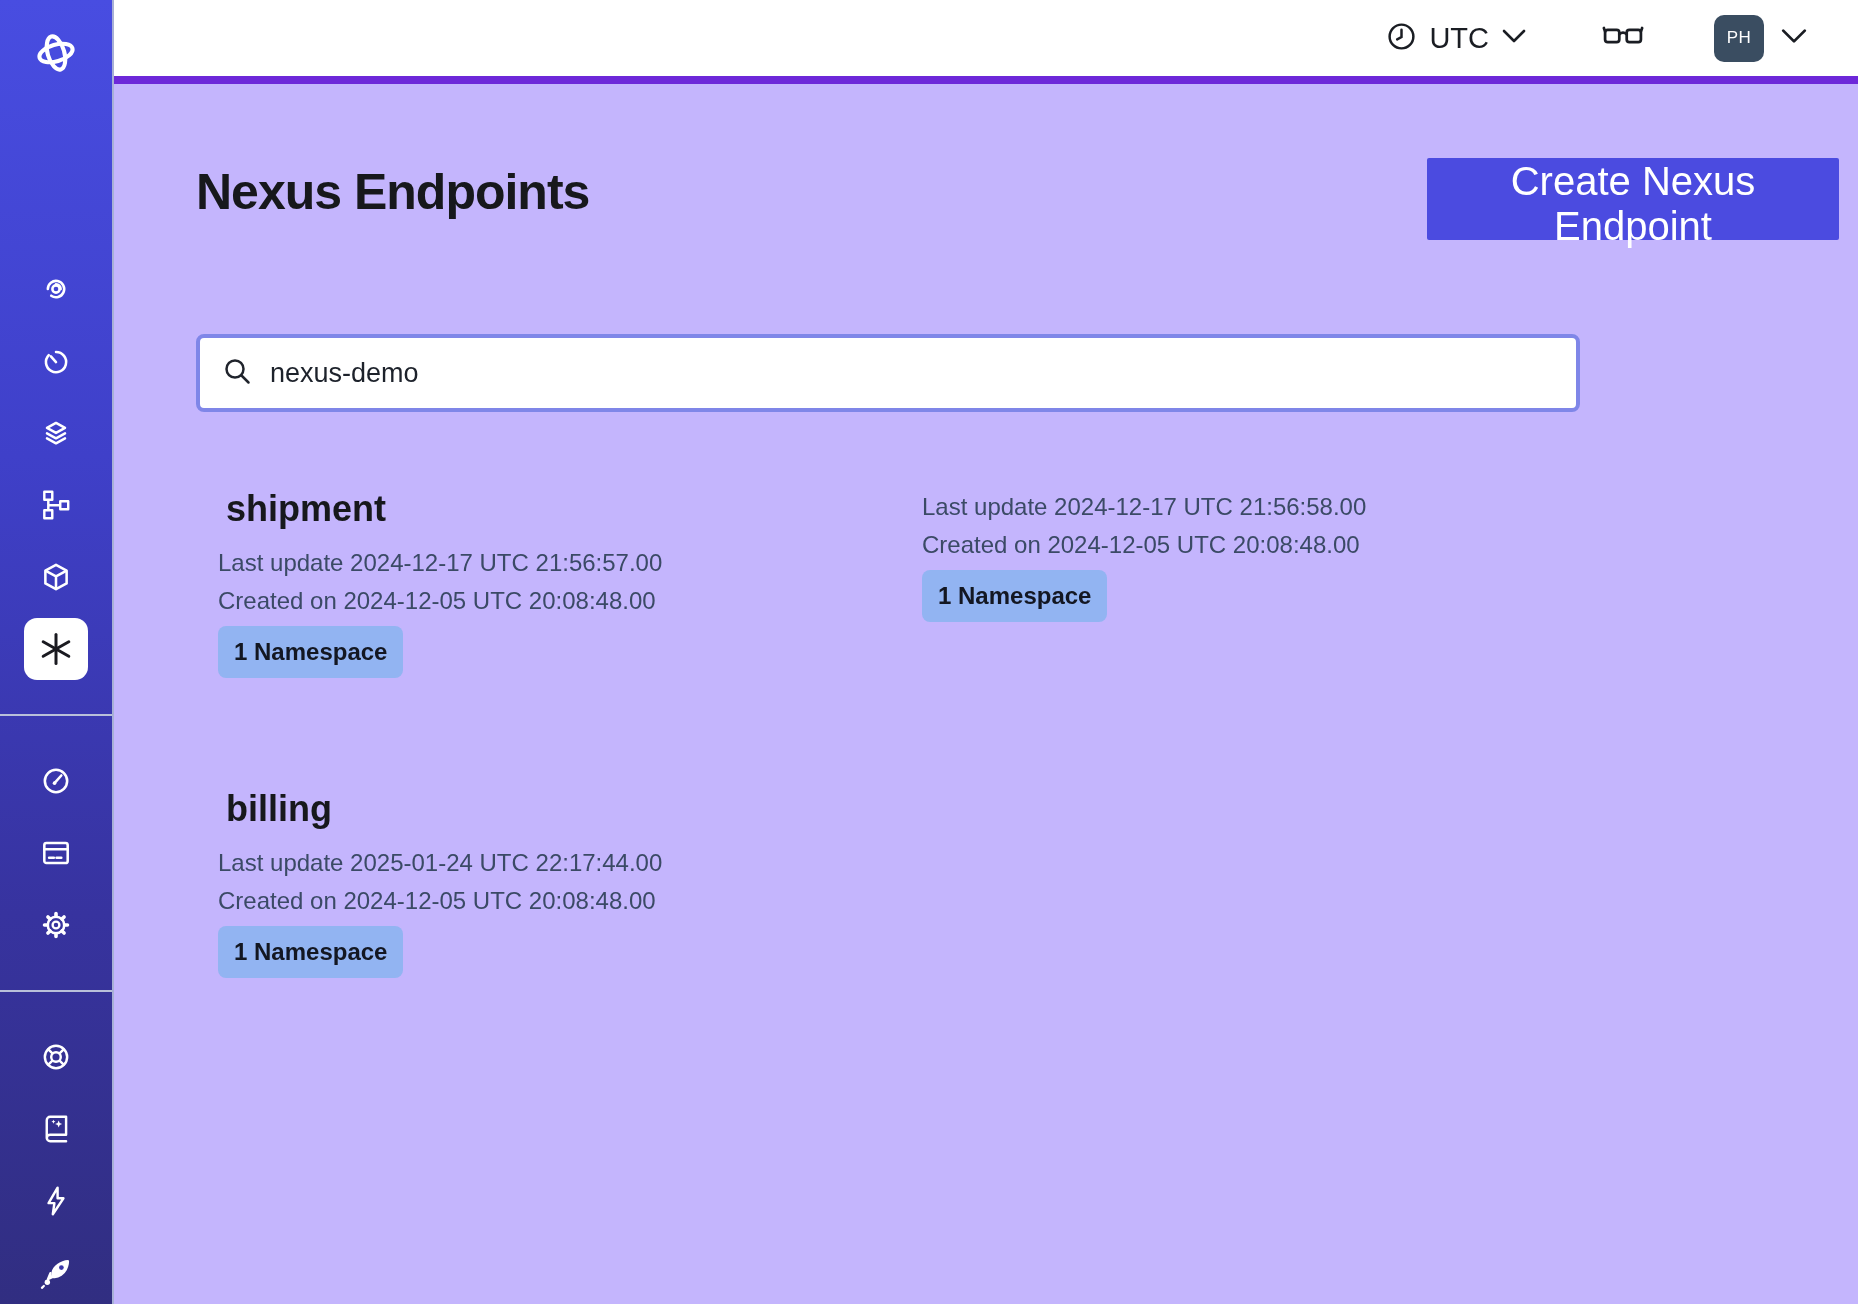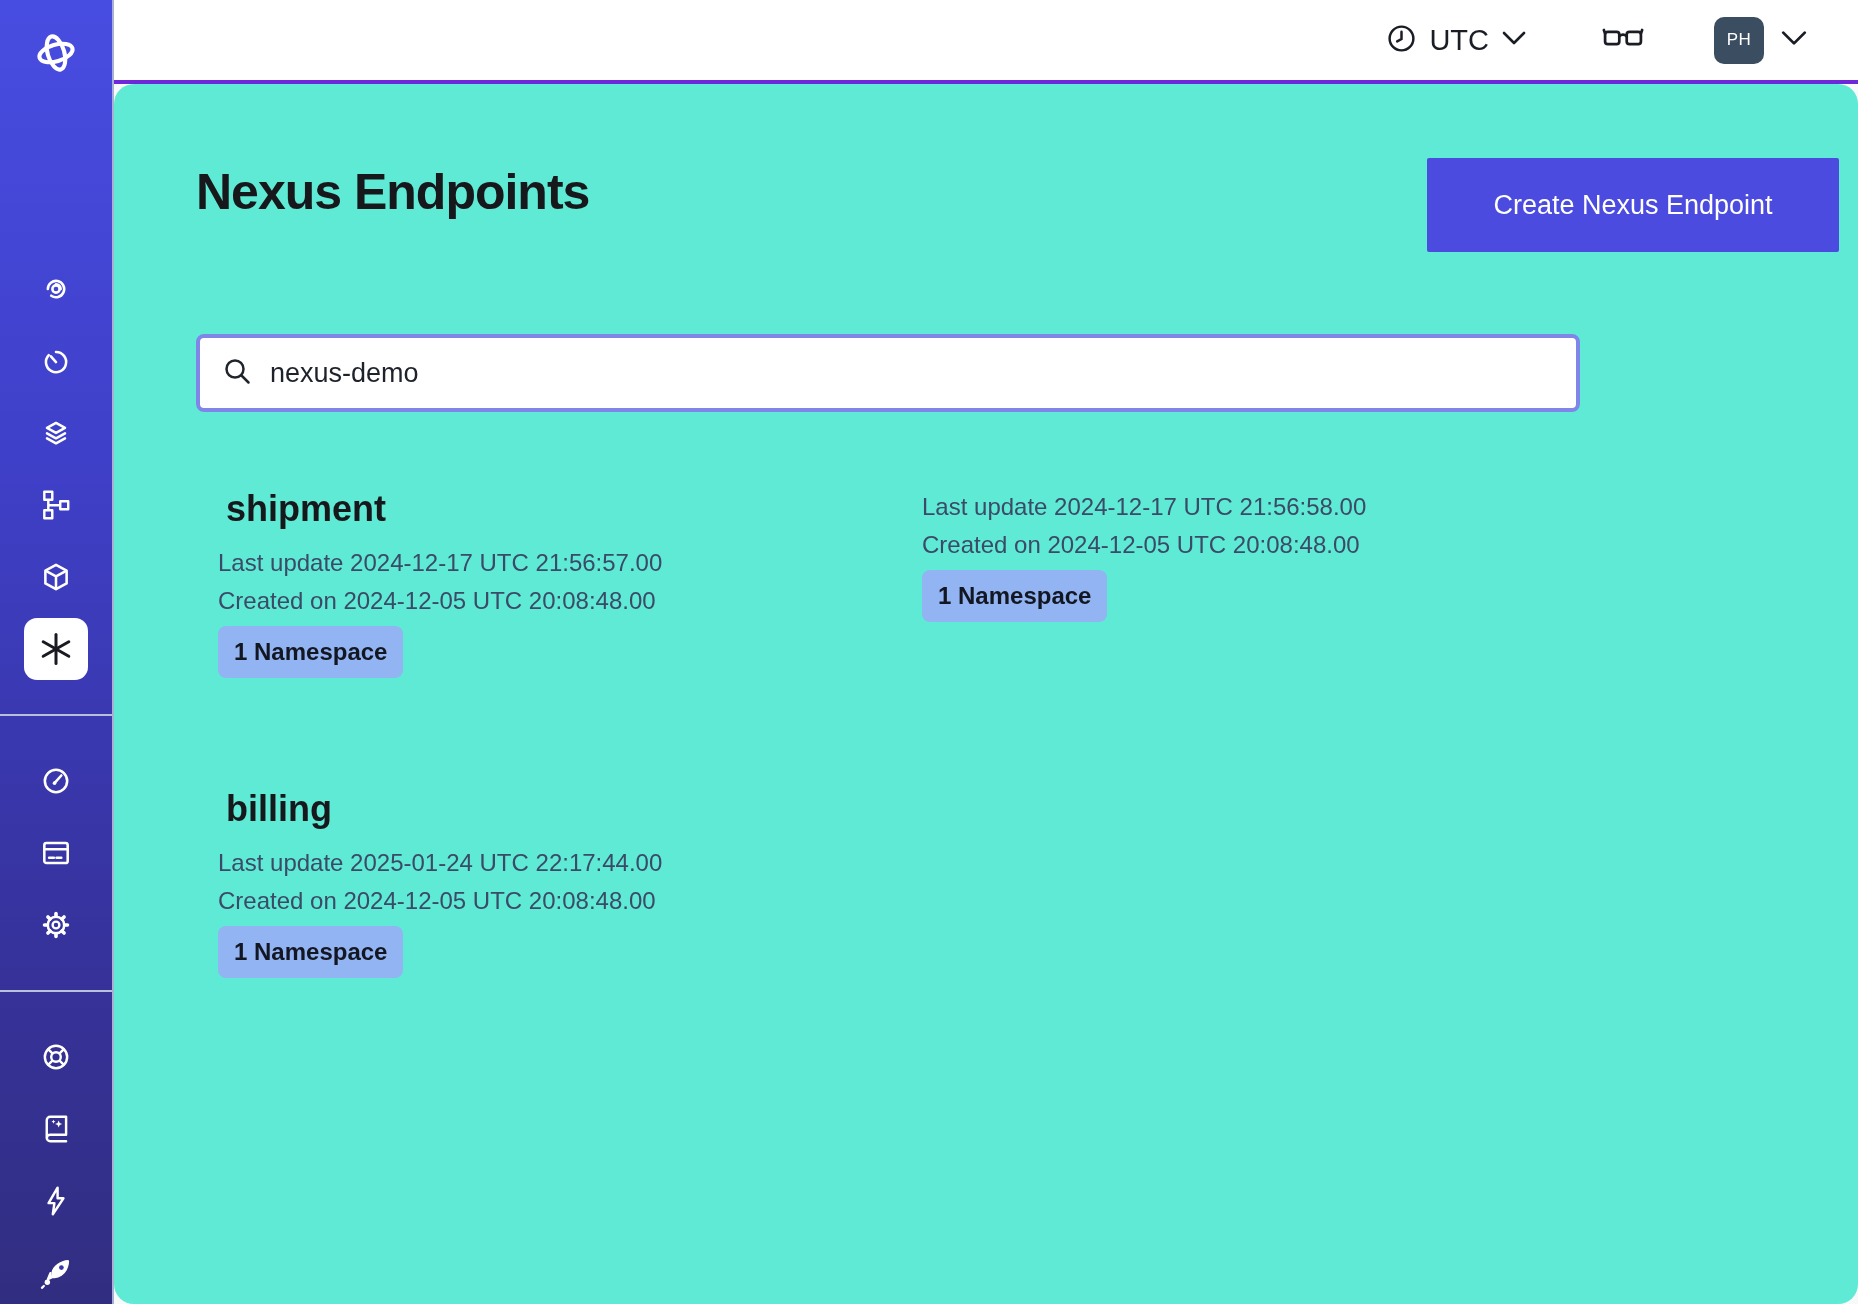--- a/index.html
+++ b/index.html
@@ -15,36 +15,36 @@
   .g1{top:253px}.g2{top:745px}.g3{top:1021px}
   .nav-item{width:112px;height:72px;display:flex;align-items:center;justify-content:center;cursor:pointer;}
   .nav-item svg{display:block}
   .active-box{width:64px;height:62px;background:#FFFFFF;border-radius:13px;
     display:flex;align-items:center;justify-content:center;}
   .sdiv{position:absolute;left:0;width:112px;height:2px;background:#B9C0DA;}
   .sdiv1{top:714px}.sdiv2{top:990px}
 
   
   .header{position:absolute;left:114px;top:0;right:0;height:84px;background:#FFFFFF;
-    border-bottom:4px solid #6d28d9;display:flex;align-items:center;justify-content:flex-end;
+    border-bottom:8px solid #6d28d9;display:flex;align-items:center;justify-content:flex-end;
     padding-right:50px;box-sizing:border-box;}
   .tz{display:flex;align-items:center;gap:12px;cursor:pointer;margin-right:75px;}
   .tz-label{font-size:29px;color:#1A1D23;}
   .glasses{display:flex;align-items:center;cursor:pointer;margin-right:70px;}
   .avatar{width:50px;height:47px;border-radius:10px;background:#3A4D61;color:#FFFFFF;
     font-size:17px;font-weight:normal;letter-spacing:.5px;display:flex;align-items:center;
     justify-content:center;cursor:pointer;margin-right:16px;}
   .hdr-chev{display:flex;align-items:center;cursor:pointer;}
 
   
-  .main{position:absolute;left:114px;top:84px;right:0;bottom:0;background:#5eead4;border-radius:20px;}
+  .main{position:absolute;left:114px;top:84px;right:0;bottom:0;background:#c4b5fd;}
   .page-title{position:absolute;left:82px;top:78px;margin:0;font-size:50px;line-height:60px;
     font-weight:700;color:#17181C;letter-spacing:-1px;}
-  .create-btn{position:absolute;left:1313px;top:74px;width:412px;height:94px;
-    background:#4B4BE0;color:#FFFFFF;border:none;border-radius:2px;font-size:27px;
+  .create-btn{position:absolute;left:1313px;top:74px;width:412px;height:82px;
+    background:#4B4BE0;color:#FFFFFF;border:none;border-radius:2px;font-size:40px;
     font-family:"Liberation Sans",sans-serif;cursor:pointer;}
   .search{position:absolute;left:82px;top:250px;width:1384px;height:78px;box-sizing:border-box;
     background:#FFFFFF;border:4px solid #7F86E8;border-radius:8px;
     display:flex;align-items:center;padding:0 22px;gap:16px;}
   .search input{flex:1;border:none;outline:none;font-size:27px;color:#1D222B;
     font-family:"Liberation Sans",sans-serif;background:transparent;}
 
   .grid{position:absolute;left:104px;top:404px;display:grid;
     grid-template-columns:704px 704px;row-gap:110px;}
   .card{cursor:pointer;}

